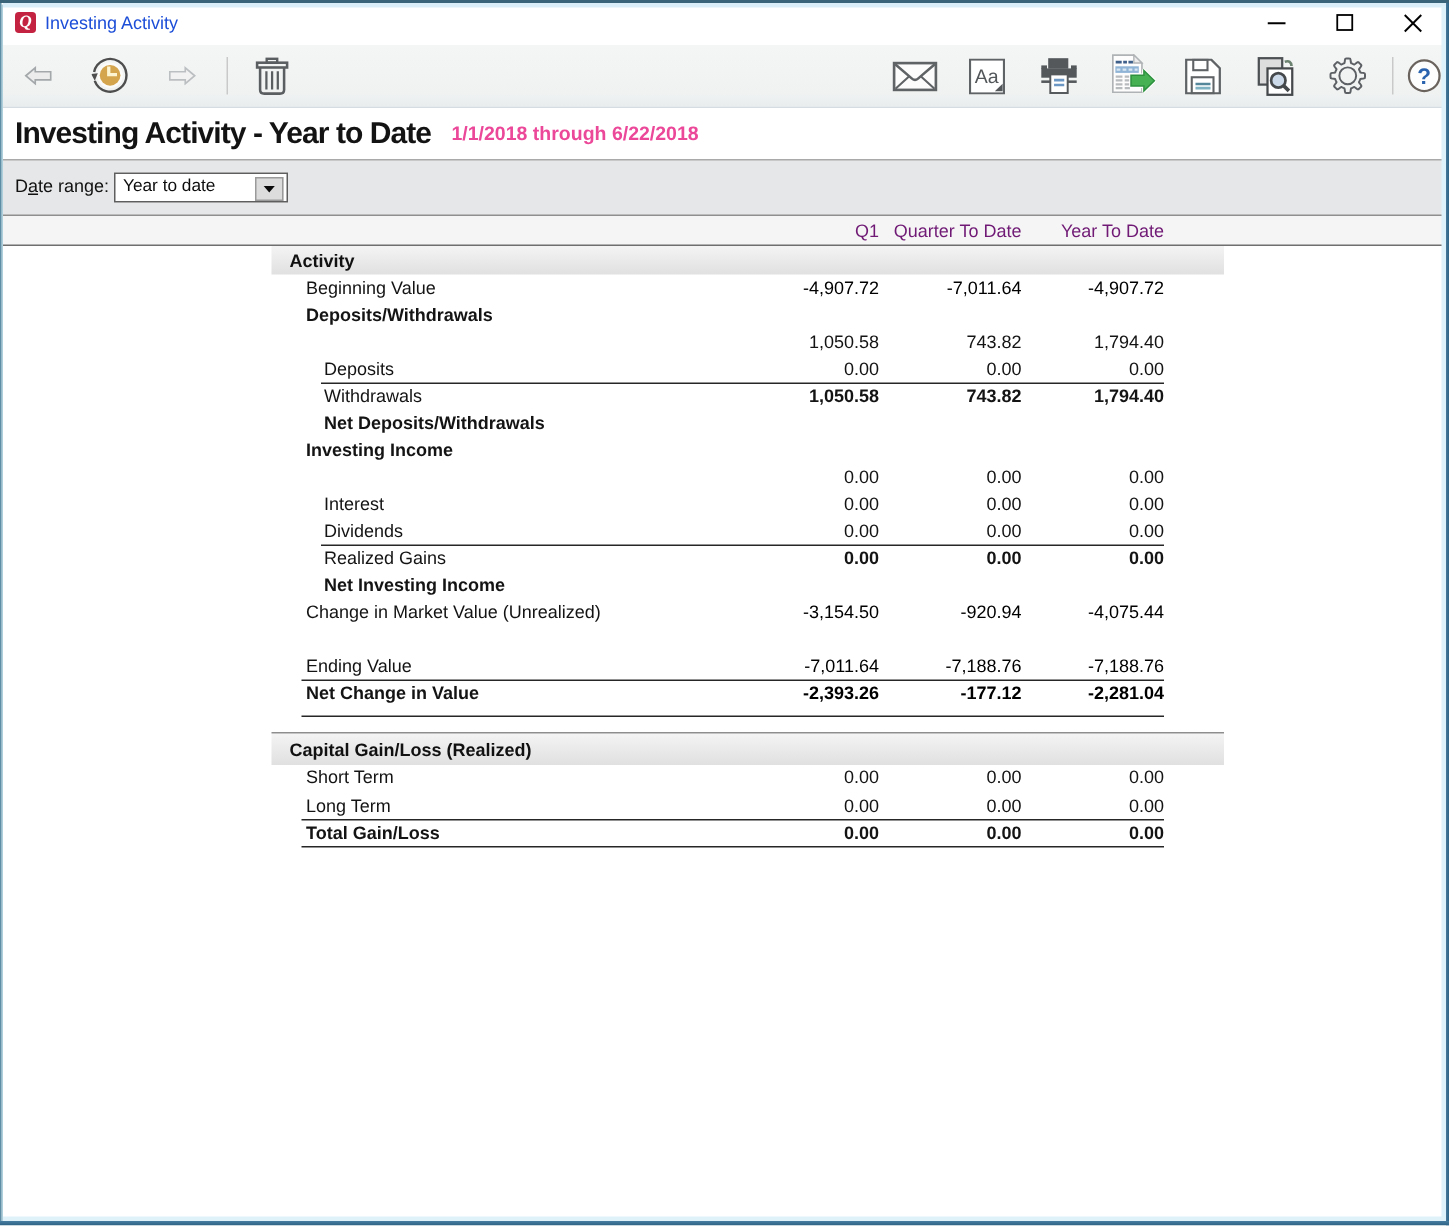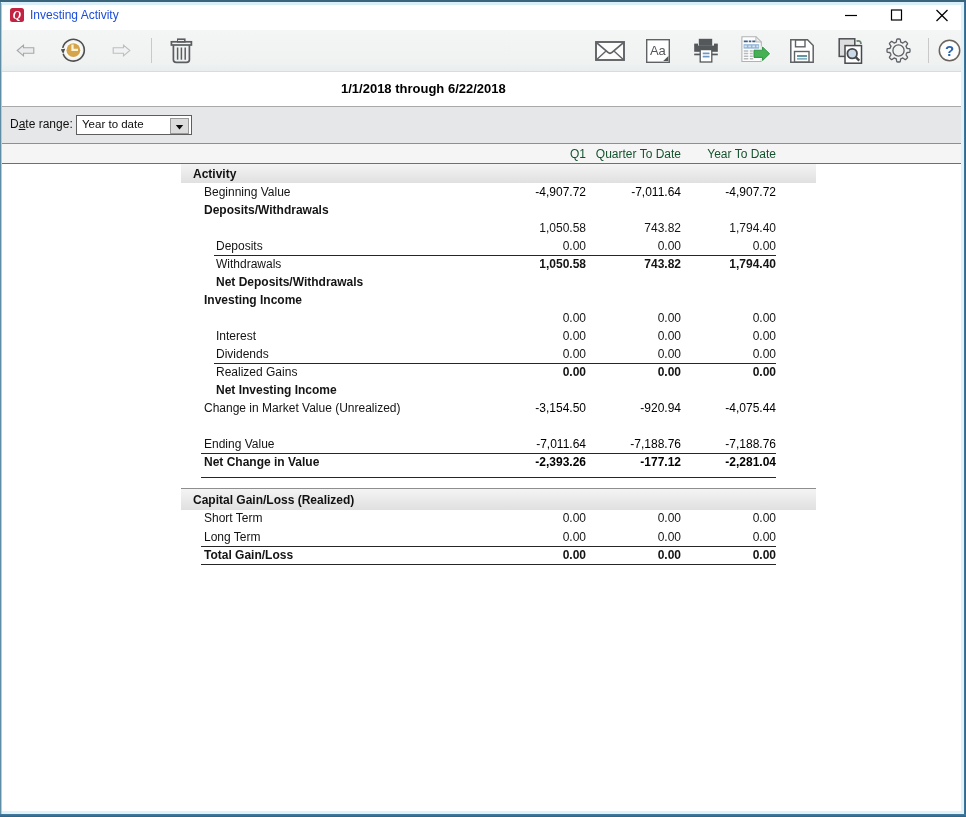--- a/index.html
+++ b/index.html
@@ -21,32 +21,32 @@
   #qlogo{left:10px;top:8px;width:14px;height:14px;background:#c32240;border-radius:2.5px;
          color:#fff;font-weight:bold;font-style:italic;font-family:"Liberation Serif",serif;
          font-size:11.5px;text-align:center;line-height:14px;}
   #title{left:30px;top:8px;font-size:12px;color:#1d4ed8;}
   
   #toolbar{left:2px;top:30px;width:961px;height:41px;
      background:linear-gradient(#f4f5f5,#f0f2f2 80%,#e9edee);border-bottom:1px solid #d5dde2;}
   .vsep{width:1px;background:#c9c9c9;}
   
   #bigtitle{left:10px;top:78px;font-size:20px;font-weight:bold;color:#131313;letter-spacing:-0.62px;}
-  #daterange-txt{left:301px;top:81px;font-size:13px;font-weight:bold;color:#000000;margin-left:40px;}
+  #daterange-txt{left:301px;top:81px;font-size:13px;font-weight:bold;color:#ec4899;}
   
   #dateband{left:2px;top:106px;width:961px;height:36px;background:#e6e7e8;
             border-top:1px solid #a9a9a9;border-bottom:1px solid #8f8f8f;}
   #dr-label{left:10px;top:117px;font-size:12px;color:#111;text-align:right;}
   #combo{left:76px;top:115px;width:114px;height:18px;background:#fff;border:1px solid #5e5e5e;}
   #combo-text{left:5px;top:2px;font-size:11.5px;color:#0c0c0c;}
   #combo-btn{right:2px;top:2px;width:17px;height:14px;background:#dcdcdc;
              border:1px solid #9a9a9a;text-align:center;}
   
   #colstrip{left:2px;top:144px;width:961px;height:19px;background:#f5f5f5;border-bottom:1px solid #6f6f6f;}
-  .colh{top:147px;font-size:12px;color:#14532d;text-align:right;}
+  .colh{top:147px;font-size:12px;color:#701a75;text-align:right;}
   
   .band{left:181px;width:605px;height:20px;background:linear-gradient(#f4f4f4,#e0e0e0);padding-left:30px;}
   .band .bt{position:absolute;left:0;top:0;width:100%;font-size:12px;font-weight:bold;color:#111;
             padding:3px 0 0 12px;box-sizing:border-box;}
   
   .row{left:181px;width:605px;height:18px;font-size:12px;color:#141414;}
   .lbl{position:absolute;left:23px;top:2px;white-space:nowrap;}
   .lbl2{position:absolute;left:35px;top:20px;white-space:nowrap;}
   .v{position:absolute;top:2px;width:110px;text-align:right;white-space:nowrap;}
   .v1{right:200px;}
@@ -155,20 +155,21 @@
   </svg>
   <svg class="abs" style="left:886px;top:38px" width="25" height="25" viewBox="-12.5 -12.5 25 25">
     <path d="M0.0 11.5L-0.4 11.5L-0.8 11.5L-1.2 11.4L-1.6 11.3L-1.9 10.4L-2.0 9.3L-2.2 8.4L-2.4 8.3L-2.7 8.2L-3.0 8.1L-3.3 7.9L-3.6 7.8L-3.8 7.7L-4.1 7.5L-4.4 7.5L-5.1 8.0L-6.0 8.7L-6.8 9.1L-7.2 9.0L-7.5 8.7L-7.8 8.4L-8.1 8.1L-8.4 7.8L-8.7 7.5L-9.0 7.2L-9.1 6.8L-8.7 6.0L-8.0 5.1L-7.5 4.4L-7.5 4.1L-7.7 3.8L-7.8 3.6L-7.9 3.3L-8.1 3.0L-8.2 2.7L-8.3 2.4L-8.4 2.2L-9.3 2.0L-10.4 1.9L-11.3 1.6L-11.4 1.2L-11.5 0.8L-11.5 0.4L-11.5 0.0L-11.5 -0.4L-11.5 -0.8L-11.4 -1.2L-11.3 -1.6L-10.4 -1.9L-9.3 -2.0L-8.4 -2.2L-8.3 -2.4L-8.2 -2.7L-8.1 -3.0L-7.9 -3.3L-7.8 -3.6L-7.7 -3.8L-7.5 -4.1L-7.5 -4.4L-8.0 -5.1L-8.7 -6.0L-9.1 -6.8L-9.0 -7.2L-8.7 -7.5L-8.4 -7.8L-8.1 -8.1L-7.8 -8.4L-7.5 -8.7L-7.2 -9.0L-6.8 -9.1L-6.0 -8.7L-5.1 -8.0L-4.4 -7.5L-4.1 -7.5L-3.8 -7.7L-3.6 -7.8L-3.3 -7.9L-3.0 -8.1L-2.7 -8.2L-2.4 -8.3L-2.2 -8.4L-2.0 -9.3L-1.9 -10.4L-1.6 -11.3L-1.2 -11.4L-0.8 -11.5L-0.4 -11.5L-0.0 -11.5L0.4 -11.5L0.8 -11.5L1.2 -11.4L1.6 -11.3L1.9 -10.4L2.0 -9.3L2.2 -8.4L2.4 -8.3L2.7 -8.2L3.0 -8.1L3.3 -7.9L3.6 -7.8L3.8 -7.7L4.1 -7.5L4.4 -7.5L5.1 -8.0L6.0 -8.7L6.8 -9.1L7.2 -9.0L7.5 -8.7L7.8 -8.4L8.1 -8.1L8.4 -7.8L8.7 -7.5L9.0 -7.2L9.1 -6.8L8.7 -6.0L8.0 -5.1L7.5 -4.4L7.5 -4.1L7.7 -3.8L7.8 -3.6L7.9 -3.3L8.1 -3.0L8.2 -2.7L8.3 -2.4L8.4 -2.2L9.3 -2.0L10.4 -1.9L11.3 -1.6L11.4 -1.2L11.5 -0.8L11.5 -0.4L11.5 -0.0L11.5 0.4L11.5 0.8L11.4 1.2L11.3 1.6L10.4 1.9L9.3 2.0L8.4 2.2L8.3 2.4L8.2 2.7L8.1 3.0L7.9 3.3L7.8 3.6L7.7 3.8L7.5 4.1L7.5 4.4L8.0 5.1L8.7 6.0L9.1 6.8L9.0 7.2L8.7 7.5L8.4 7.8L8.1 8.1L7.8 8.4L7.5 8.7L7.2 9.0L6.8 9.1L6.0 8.7L5.1 8.0L4.4 7.5L4.1 7.5L3.8 7.7L3.6 7.8L3.3 7.9L3.0 8.1L2.7 8.2L2.4 8.3L2.2 8.4L2.0 9.3L1.9 10.4L1.6 11.3L1.2 11.4L0.8 11.5L0.4 11.5L0.0 11.5Z" fill="none" stroke="#5d6064" stroke-width="1.3" stroke-linejoin="round"></path>
     <circle cx="0" cy="0" r="5.6" fill="none" stroke="#5d6064" stroke-width="1.3"></circle>
   </svg>
   <svg class="abs" style="left:938px;top:39px" width="23" height="23" viewBox="0 0 23 23">
     <circle cx="11.5" cy="11.5" r="10.2" fill="#fdfdfd" stroke="#6a625c" stroke-width="1.5"></circle>
     <text x="11.5" y="17" text-anchor="middle" font-family="Liberation Sans,sans-serif" font-size="15" font-weight="bold" fill="#2a62ae">?</text>
   </svg>
 
+  <div class="abs" id="bigtitle">Investing Activity - Year to Date</div>
   <div class="abs" id="daterange-txt">1/1/2018 through 6/22/2018</div>
 
   <div class="abs" id="dateband"></div>
   <div class="abs" id="dr-label">D<span style="text-decoration:underline">a</span>te range:</div>
   <div class="abs" id="combo">
     <div class="abs" id="combo-text">Year to date</div>
     <div class="abs" id="combo-btn"><svg width="13" height="12" viewBox="0 0 13 12">
           <path d="M2.8 4 L10.2 4 L6.5 8.4 Z" fill="#0a0a0a"></path>
         </svg></div>
   </div>

